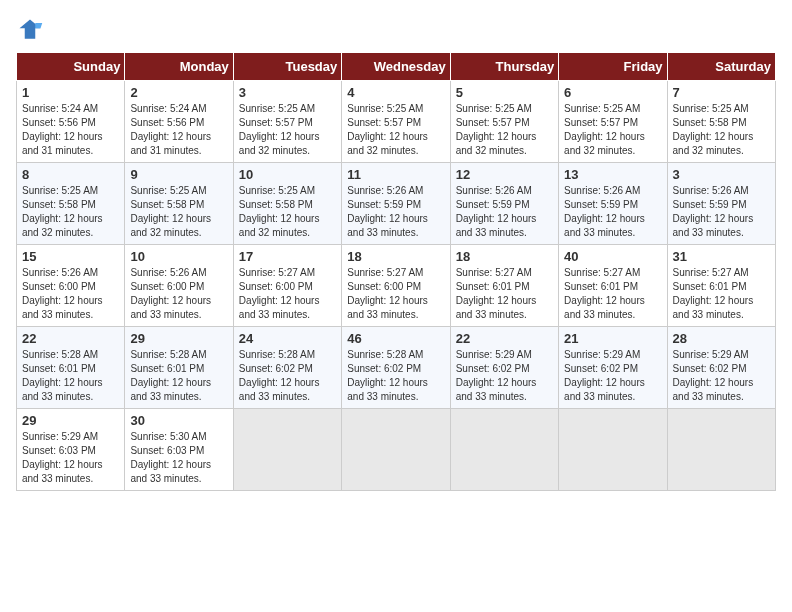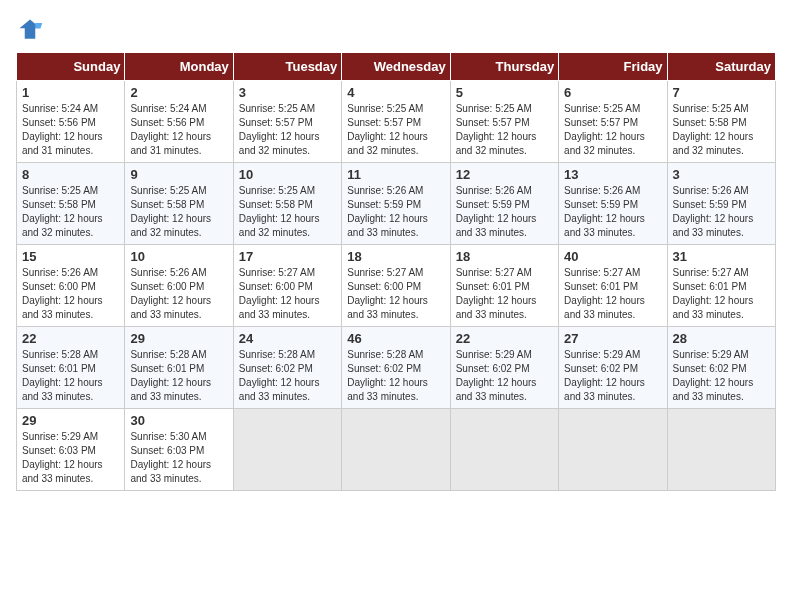--- a/index.html
+++ b/index.html
@@ -331,21 +331,21 @@
         </td>
         <td>
           <span class="day-number">22</span>
           <div class="day-detail">
             Sunrise: 5:29 AM<br>
             Sunset: 6:02 PM<br>
             Daylight: 12 hours and 33 minutes.
           </div>
         </td>
         <td>
-          <span class="day-number">27</span>
+          <span class="day-number">21</span>
           <div class="day-detail">
             Sunrise: 5:29 AM<br>
             Sunset: 6:02 PM<br>
             Daylight: 12 hours and 33 minutes.
           </div>
         </td>
         <td>
           <span class="day-number">28</span>
           <div class="day-detail">
             Sunrise: 5:29 AM<br>

